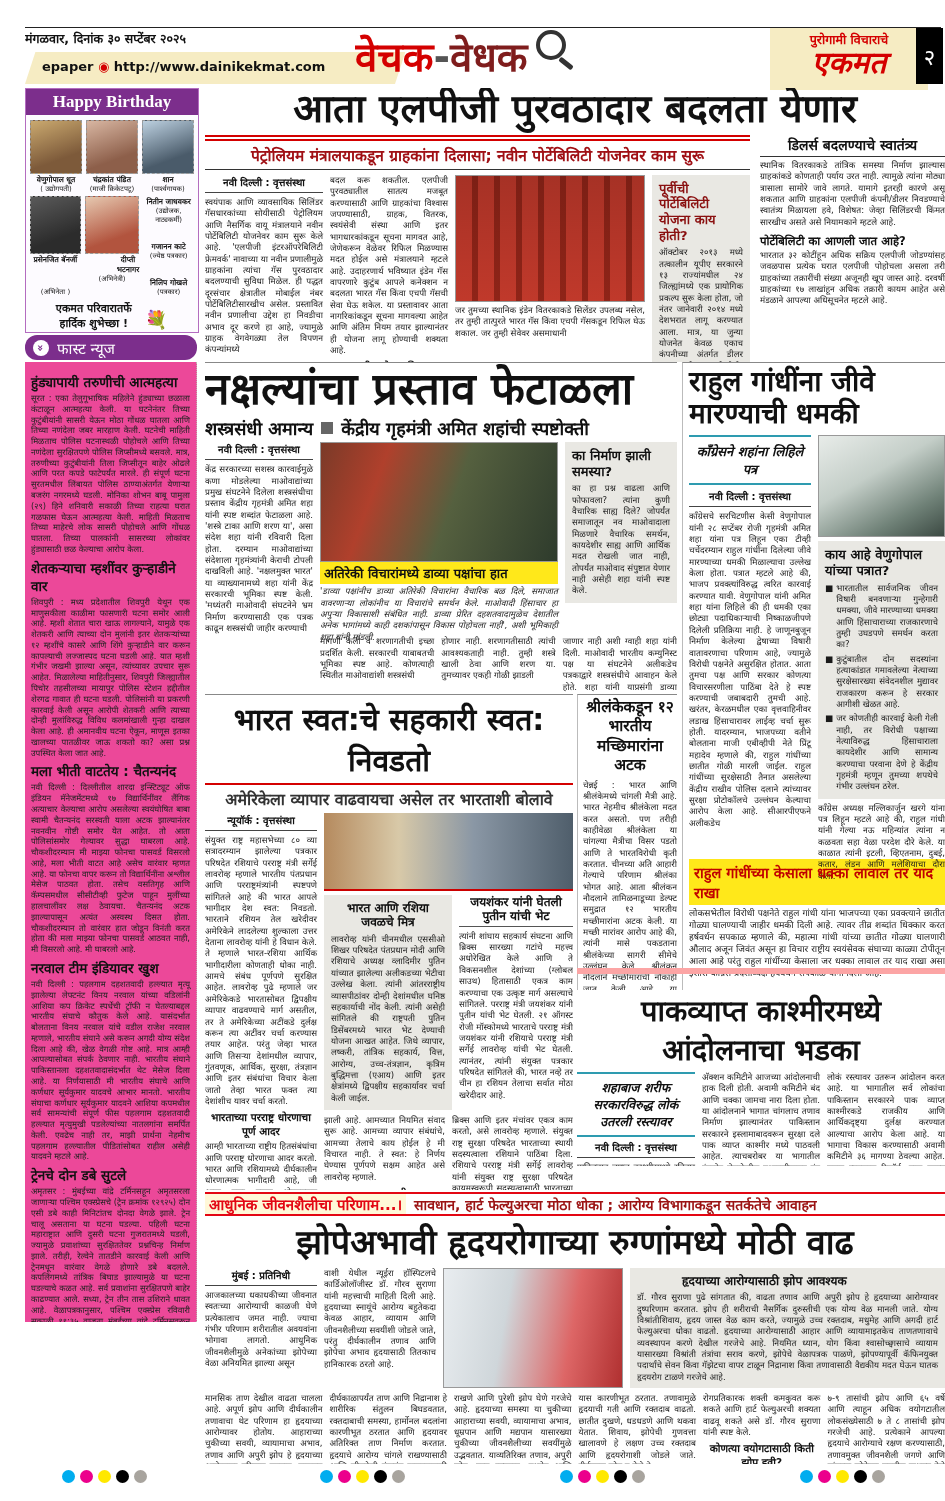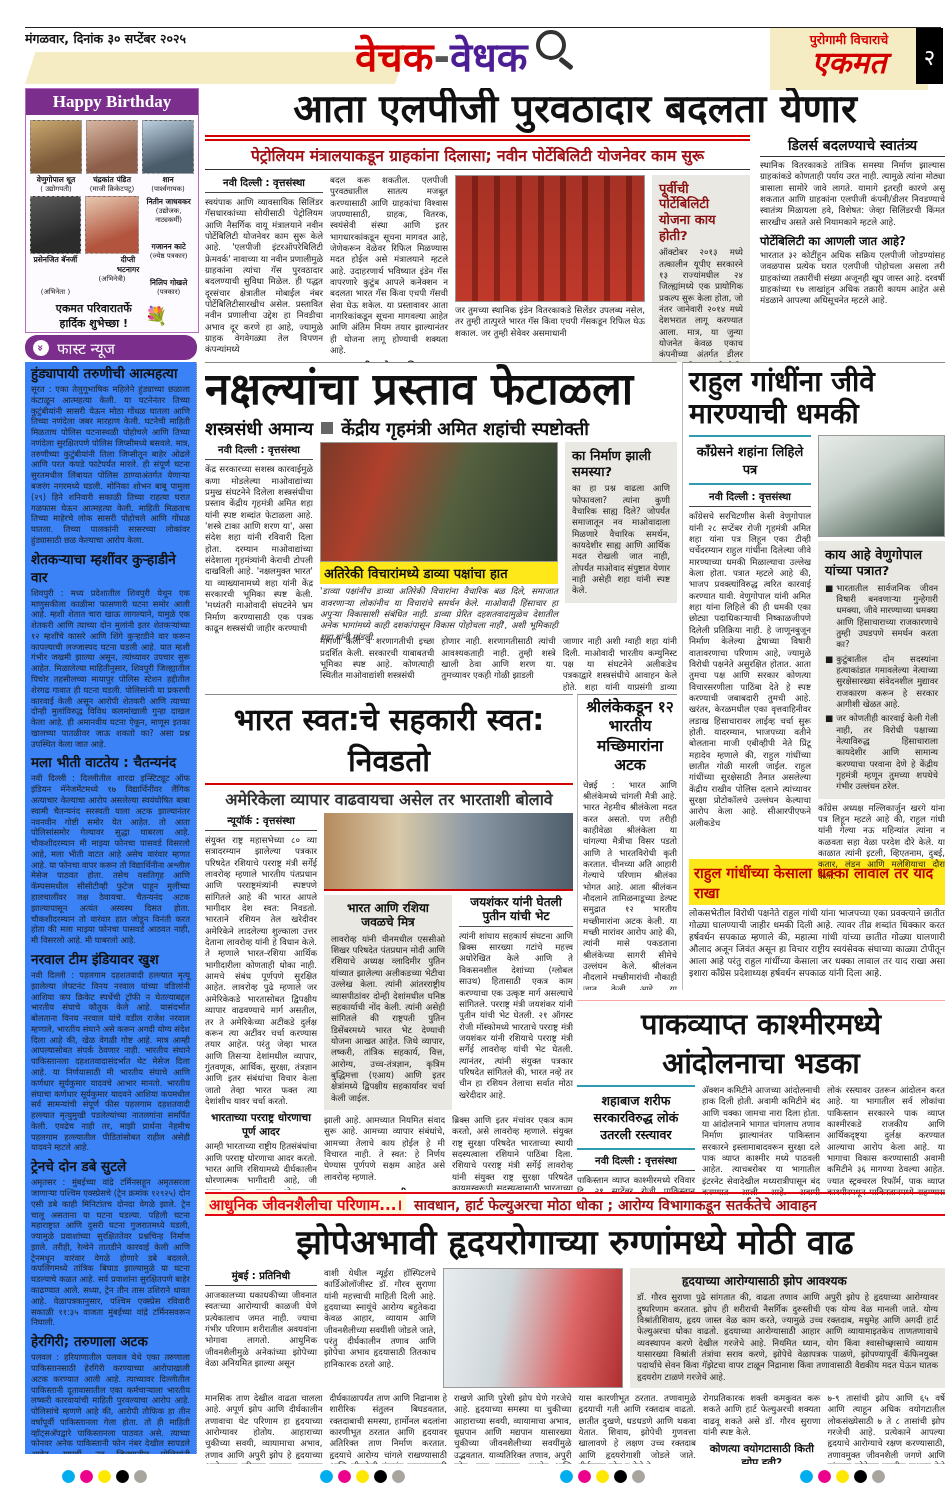--- a/index.html
+++ b/index.html
@@ -13,37 +13,42 @@
   .colrow{display:flex;gap:7px;}
   .graybox{background:#e9e8e3;padding:6px 7px;}
   .boxtitle{font-weight:bold;font-size:13px;line-height:1.2;margin-bottom:4px;}
   .subh{font-weight:bold;font-size:10.5px;text-align:center;margin:3px 0;}
   .dotgroup{display:flex;gap:5px;}
   .dot{width:13px;height:13px;border-radius:50%;}
   .c-cyan{background:#00adef}.c-mag{background:#ec008c}.c-yel{background:#ffe800}.c-blk{background:#000}.c-gry{background:#a8a49e}
   .topline{border-top:1.5px solid #222;}
   .beige{background:#f6ecc3;}
   .redline{background:#d40000;height:2px;}
-  .kickerbox{border-top:2.5px solid #2e9bb0;border-bottom:2.5px solid #2e9bb0;text-align:center;font-weight:bold;padding:5px 2px;}
+  .kickerbox{border-top:2.5px solid #2e9bb0;border-bottom:2.5px solid #2e9bb0;text-align:center;font-weight:bold;padding:5px 2px;font-style:italic;}
   .photo{display:block;}
   .stamp{border:1px dashed #9b9b9b;padding:2px;background:#fff;}
 </style>
 </head>
 <body>
 
 <div class="page">
 
   <div class="abs topline" style="left:25px;top:27px;width:916px;height:2px;"></div>
 
   <div class="abs" style="left:25px;top:30px;width:280px;height:20px;font-size:12.5px;font-weight:bold;">मंगळवार, दिनांक ३० सप्टेंबर २०२५</div>
 
   <div class="abs beige" style="left:25px;top:52px;width:370px;height:32px;transform:skewX(-18deg);transform-origin:bottom left;"></div>
+  <div class="abs" style="left:42px;top:59px;width:330px;height:20px;font-size:13px;font-weight:bold;">
+    <span>epaper</span>
+    <span style="color:#d40000;">◉</span>
+    <span>http://www.dainikekmat.com</span>
+  </div>
 
   <div class="abs" style="left:355px;top:28px;width:300px;height:56px;font-size:40px;font-weight:800;white-space:nowrap;">
-    <span style="color:#d40000;">वेचक</span><span style="color:#555;">-</span><span style="color:#4c1d95;font-family:Liberation Mono, monospace;">वेधक</span>
+    <span style="color:#d40000;">वेचक</span><span style="color:#555;">-</span><span style="color:#7f1d1d;font-family:Liberation Mono, monospace;">वेधक</span>
   </div>
   <div class="abs" style="left:536px;top:30px;width:40px;height:44px;">
     <div style="width:22px;height:22px;border:4px solid #333;border-radius:50%;background:rgba(255,255,255,.4);"></div>
     <div style="width:16px;height:5px;background:#333;transform:rotate(38deg);margin:1px 0 0 22px;border-radius:2px;"></div>
   </div>
 
   <div class="abs beige" style="left:770px;top:28px;width:146px;height:56px;padding:3px 6px;">
     <div style="color:#d40000;font-weight:bold;font-size:12.5px;text-align:center;">पुरोगामी विचाराचे</div>
     <div style="color:#d40000;font-weight:800;font-size:30px;font-style:italic;text-align:center;line-height:1;">एकमत</div>
   </div>
@@ -87,34 +92,34 @@
         <div>
           <div style="font-size:7.5px;font-weight:bold;text-align:center;">गजानन काटे</div>
           <div style="font-size:7px;text-align:center;">(ज्येष्ठ पत्रकार)</div>
         </div>
         <div>
           <div style="font-size:7.5px;font-weight:bold;text-align:center;">निलिप गोखले</div>
           <div style="font-size:7px;text-align:center;">(पत्रकार)</div>
         </div>
       </div>
     </div>
-    <div style="display:flex;align-items:center;justify-content:center;gap:14px;padding-top:4px;">
+    <div style="display:flex;align-items:flex-end;justify-content:center;gap:14px;padding-top:4px;">
       <div style="text-align:center;font-weight:bold;font-size:11px;">
         <div>एकमत परिवारातर्फे</div>
         <div>हार्दिक शुभेच्छा !</div>
       </div>
       <div style="font-size:18px;">💐</div>
     </div>
   </div>
 
   <div class="abs" style="left:25px;top:335px;width:172px;height:25px;background:#7c2e8c;border-radius:12px;color:#fff;display:flex;align-items:center;gap:8px;padding-left:8px;box-sizing:border-box;">
     <span style="background:#fff;color:#7c2e8c;width:16px;height:16px;border-radius:50%;display:inline-flex;align-items:center;justify-content:center;font-weight:bold;font-size:11px;transform:rotate(90deg);">»</span>
     <span style="font-weight:400;font-size:15px;">फास्ट न्यूज</span>
   </div>
-  <div class="abs" style="left:25px;top:362px;width:172px;height:1092px;background:#3b82f6;border-right:1px dotted #b9b4ae;padding:0 6px;box-sizing:border-box;">
+  <div class="abs" style="left:25px;top:362px;width:172px;height:960px;background:#ec4899;border-right:1px dotted #b9b4ae;padding:9px 6px;box-sizing:border-box;">
     <div>
       <div style="font-weight:800;font-size:13.5px;margin:2px 0;">हुंड्यापायी तरुणीची आत्महत्या</div>
       <div class="bt2 jt">सूरत : एका तेलुगूभाषिक महिलेने हुंड्याच्या छळाला कंटाळून आत्महत्या केली. या घटनेनंतर तिच्या कुटुंबीयांनी सासरी येऊन मोठा गोंधळ घातला आणि तिच्या नणंदेला जबर मारहाण केली. घटनेची माहिती मिळताच पोलिस घटनास्थळी पोहोचले आणि तिच्या नणंदेला सुरक्षितपणे पोलिस जिप्सीमध्ये बसवले. मात्र, तरुणीच्या कुटुंबीयांनी तिला जिप्सीतून बाहेर ओढले आणि परत कपडे फाटेपर्यंत मारले. ही संपूर्ण घटना सुरतमधील लिंबायत पोलिस ठाण्याअंतर्गत येणाऱ्या बजरंग नगरमध्ये घडली. मोनिका शोभन बाबू पामुला (२९) हिने शनिवारी सकाळी तिच्या राहत्या घरात गळफास घेऊन आत्महत्या केली. माहिती मिळताच तिच्या माहेरचे लोक सासरी पोहोचले आणि गोंधळ घातला. तिच्या पालकांनी सासरच्या लोकांवर हुंड्यासाठी छळ केल्याचा आरोप केला.</div>
     </div>
     <div>
       <div style="font-weight:800;font-size:13.5px;margin:4px 0 2px;">शेतकऱ्याचा म्हशींवर कुऱ्हाडीने वार</div>
       <div class="bt2 jt">शिवपुरी : मध्य प्रदेशातील शिवपुरी येथून एक माणुसकीला काळीमा फासणारी घटना समोर आली आहे. म्हशी शेतात चारा खाऊ लागल्याने, यामुळे एक शेतकरी आणि त्याच्या दोन मुलांनी इतर शेतकऱ्यांच्या १२ म्हशींचे कासरे आणि शिंगे कुऱ्हाडीने वार करून कापल्याची लज्जास्पद घटना घडली आहे. यात म्हशी गंभीर जखमी झाल्या असून, त्यांच्यावर उपचार सुरू आहेत. मिळालेल्या माहितीनुसार, शिवपुरी जिल्ह्यातील पिचोर तहसीलच्या मायापुर पोलिस स्टेशन हद्दीतील शेरगढ गावात ही घटना घडली. पोलिसांनी या प्रकरणी कारवाई केली असून आरोपी शेतकरी आणि त्याच्या दोन्ही मुलांविरुद्ध विविध कलमांखाली गुन्हा दाखल केला आहे. ही अमानवीय घटना ऐकून, माणूस इतका खालच्या पातळीवर जाऊ शकतो का? असा प्रश्न उपस्थित केला जात आहे.</div>
     </div>
     <div>
       <div style="font-weight:800;font-size:13.5px;margin:4px 0 2px;">मला भीती वाटतेय : चैतन्यनंद</div>
@@ -268,21 +273,21 @@
         </div>
       </div>
     </div>
   </div>
 
   <div class="abs" style="left:577px;top:694px;width:100px;height:296px;border-top:1px solid #888;border-left:1px solid #bbb;padding:3px 0 0 5px;box-sizing:border-box;">
     <div style="font-weight:800;font-size:15.5px;text-align:center;line-height:1.25;">श्रीलंकेकडून १२ भारतीय मच्छिमारांना अटक</div>
     <div class="bt jt" style="margin-top:4px;">चेन्नई : भारत आणि श्रीलंकेमध्ये चांगली मैत्री आहे. भारत नेहमीच श्रीलंकेला मदत करत असतो. पण तरीही काहीवेळा श्रीलंकेला या चांगल्या मैत्रीचा विसर पडतो आणि ते भारतविरोधी कृती करतात. चीनच्या अति आहारी गेल्याचे परिणाम श्रीलंका भोगत आहे. आता श्रीलंकन नौदलाने तामिळनाडूच्या डेल्फ्ट समुद्रात १२ भारतीय मच्छीमारांना अटक केली. या मच्छी मारांवर आरोप आहे की, त्यांनी मासे पकडताना श्रीलंकेच्या सागरी सीमेचे उल्लंघन केले. श्रीलंकन नौदलाने मच्छीमारांची नौकाही जप्त केली आहे. या कारवाईचा दोन्ही देशांच्या संबंधांवर परिणाम होऊ शकतो.</div>
   </div>
 
-  <div class="abs" style="left:577px;top:1000px;width:368px;height:198px;border-top:1px solid #fca5a5;padding-top:2px;box-sizing:border-box;">
+  <div class="abs" style="left:577px;top:968px;width:368px;height:198px;border-top:6px solid #fca5a5;padding-top:16px;box-sizing:border-box;">
     <div style="font-size:29px;font-weight:800;text-align:center;">पाकव्याप्त काश्मीरमध्ये आंदोलनाचा भडका</div>
     <div class="colrow" style="margin-top:4px;">
       <div style="width:118px;">
         <div class="kickerbox" style="font-size:12.5px;">शहाबाज शरीफ सरकारविरुद्ध लोकं उतरली रस्त्यावर</div>
         <div class="byline" style="margin-top:3px;">नवी दिल्ली : वृत्तसंस्था</div>
         <div class="bt jt">पाकिस्तान व्याप्त काश्मीरमध्ये रविवार दि. २९ सप्टेंबर रोजी पाकिस्तान सरकारविरुद्ध मोठ्या प्रमाणावर लोक रस्त्यावर उतरले. हे लोक आंदोलन आतापर्यंतच्या इतिहासातील सर्वांत मोठे आंदोलन म्हणून गणले जात आहे. अवामी</div>
       </div>
       <div class="bt jt" style="flex:1;">अ‍ॅक्शन कमिटीने आजच्या आंदोलनाची हाक दिली होती. अवामी कमिटीने बंद आणि चक्का जामचा नारा दिला होता. या आंदोलनाने भागात चांगलाच तणाव निर्माण झाल्यानंतर पाकिस्तान सरकारने इस्लामाबादवरून सुरक्षा दले पाक व्याप्त काश्मीर मध्ये पाठवली आहेत. त्याचबरोबर या भागातील इंटरनेट सेवादेखील मध्यरात्रीपासून बंद करण्यात आली आहे. अवामी कमिटीला गेल्या महिन्यापासून पाक व्याप्त काश्मीरमध्ये चांगला जनाधार लाभत आहे. त्यांच्या नावावर हजारो</div>
       <div class="bt jt" style="flex:1;">लोकं रस्त्यावर उतरून आंदोलन करत आहे. या भागातील सर्व लोकांचा पाकिस्तान सरकारने पाक व्याप्त काश्मीरकडे राजकीय आणि आर्थिकदृष्ट्या दुर्लक्ष करण्यात आल्याचा आरोप केला आहे. या भागाचा विकास करण्यासाठी अवामी कमिटीने ३६ मागण्या ठेवल्या आहेत. ज्यात स्ट्रक्चरल रिफॉर्म, पाक व्याप्त काश्मीरमधून पाकिस्तानमध्ये राहण्यास आलेल्या काश्मीरी शरणार्थींसाठी १२ जागा राखीव ठेवण्यासाठीची मागणी केली आहे.</div>
     </div>

